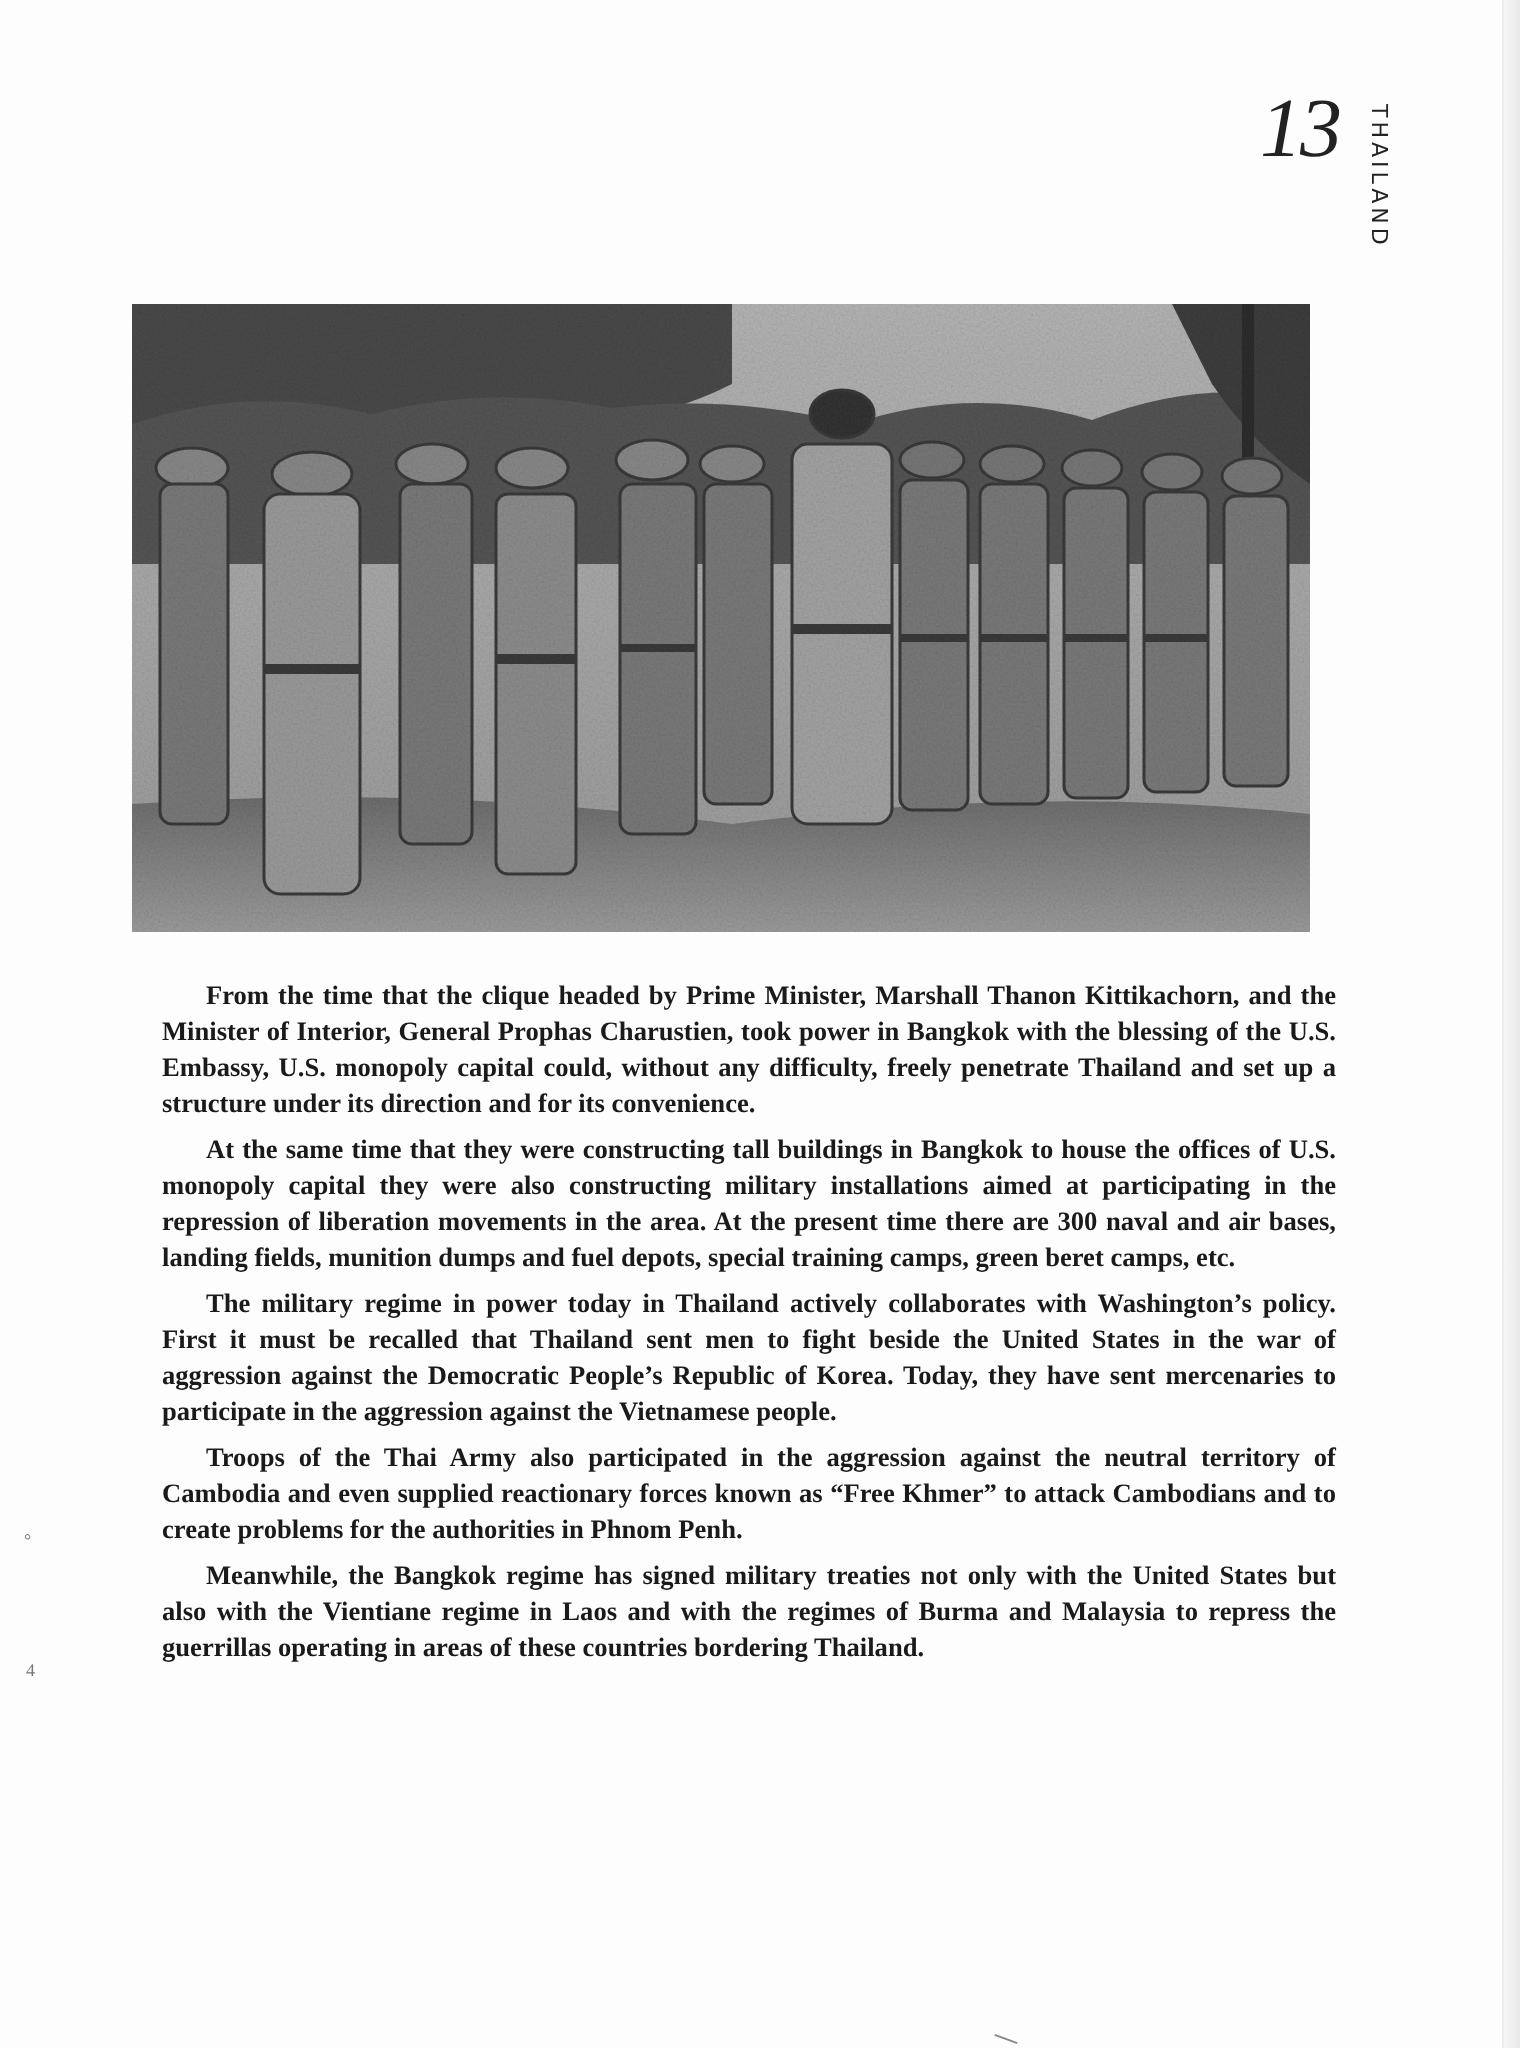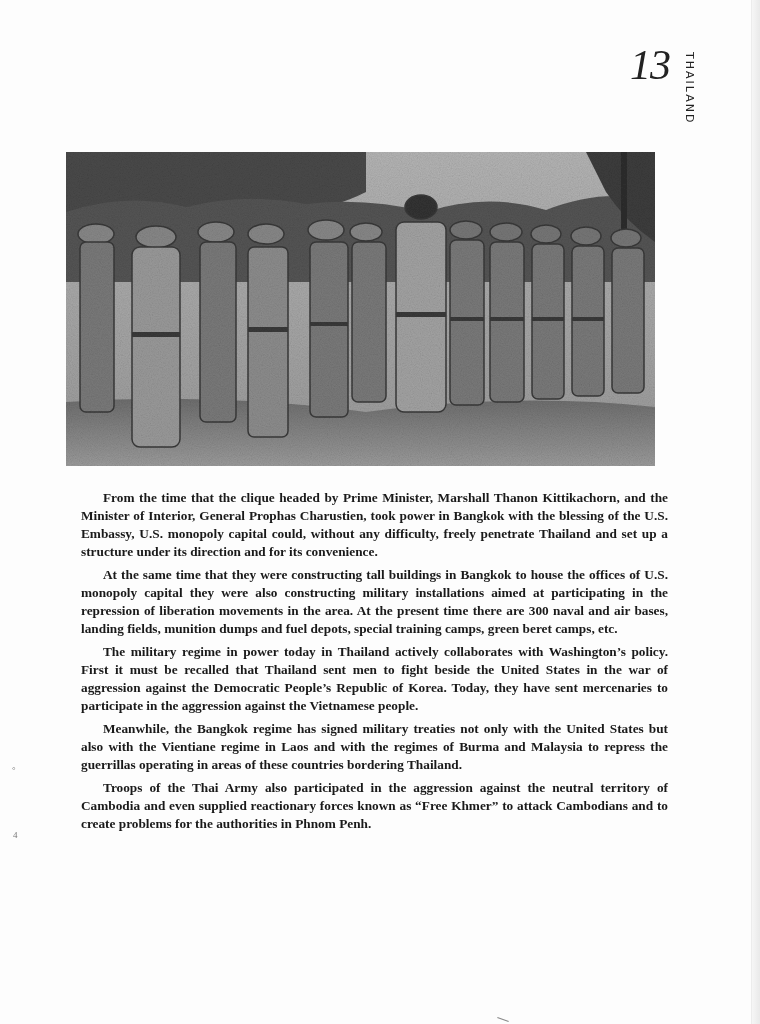--- a/index.html
+++ b/index.html
@@ -119,19 +119,19 @@
         <rect x="506" y="165" width="32" height="4"></rect>
       </g>
     </g>
   </svg>
 </div>
 
 <div class="body-text">
   <p>From the time that the clique headed by Prime Minister, Marshall Thanon Kittikachorn, and the Minister of Interior, General Prophas Charustien, took power in Bangkok with the blessing of the U.S. Embassy, U.S. monopoly capital could, without any difficulty, freely penetrate Thailand and set up a structure under its direction and for its convenience.</p>
   <p>At the same time that they were constructing tall buildings in Bangkok to house the offices of U.S. monopoly capital they were also constructing military installations aimed at participating in the repression of liberation movements in the area. At the present time there are 300 naval and air bases, landing fields, munition dumps and fuel depots, special training camps, green beret camps, etc.</p>
   <p>The military regime in power today in Thailand actively collaborates with Washington’s policy. First it must be recalled that Thailand sent men to fight beside the United States in the war of aggression against the Democratic People’s Republic of Korea. Today, they have sent mercenaries to participate in the aggression against the Vietnamese people.</p>
+  <p>Troops of the Thai Army also participated in the aggression against the neutral territory of Cambodia and even supplied reactionary forces known as “Free Khmer” to attack Cambodians and to create problems for the authorities in Phnom Penh.</p>
   <p>Meanwhile, the Bangkok regime has signed military treaties not only with the United States but also with the Vientiane regime in Laos and with the regimes of Burma and Malaysia to repress the guerrillas operating in areas of these countries bordering Thailand.</p>
-  <p>Troops of the Thai Army also participated in the aggression against the neutral territory of Cambodia and even supplied reactionary forces known as “Free Khmer” to attack Cambodians and to create problems for the authorities in Phnom Penh.</p>
 </div>
 
 <div class="margin-mark" style="left:12px; top:765px;">°</div>
 <div class="margin-mark" style="left:13px; top:830px;">4</div>
 <div class="scratch"></div>
 
 </body></html>

